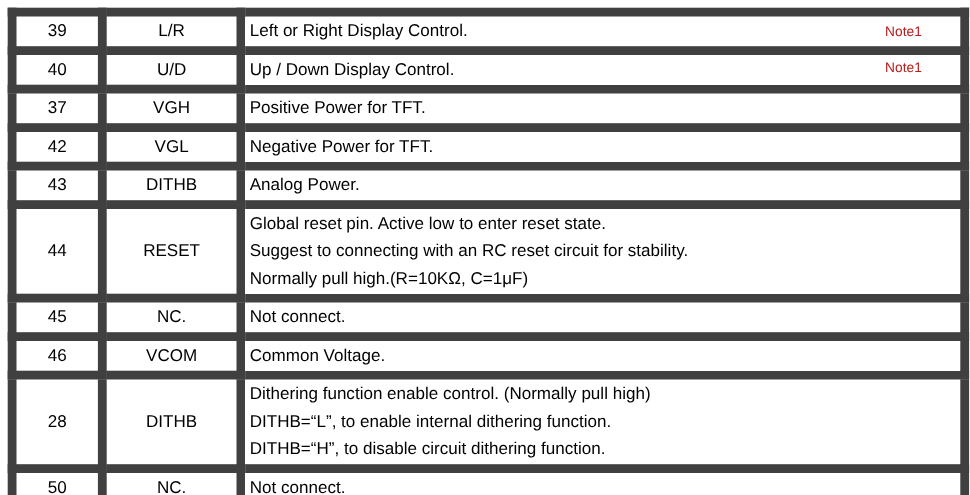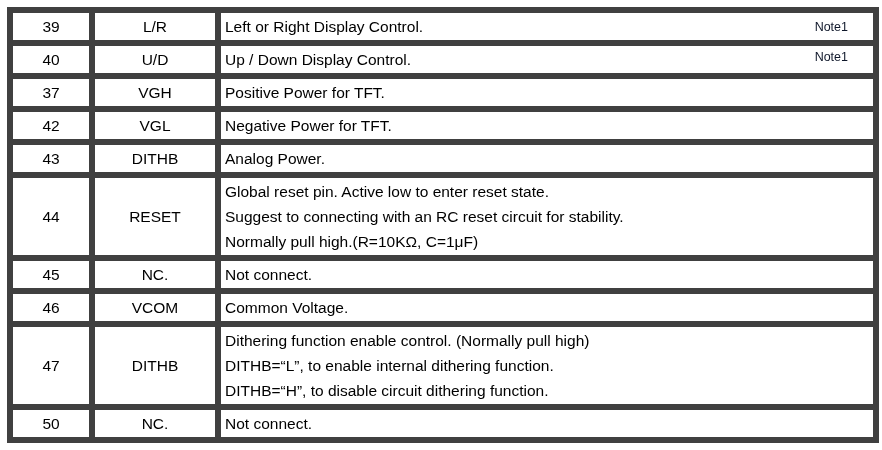--- a/index.html
+++ b/index.html
@@ -11,21 +11,21 @@
     overflow: hidden;
   }
   .pin-table {
     position: absolute;
     left: 7px; top: 7px;
     width: 866px;
     border-collapse: collapse;
     table-layout: fixed;
   }
   .pin-table td {
-    border: 6px solid #404040;
+    border: 8px solid #404040;
     font-size: 15.5px;
     color: #000000;
     vertical-align: middle;
     background: #ffffff;
   }
   col.c-no   { width: 82px; }
   col.c-name { width: 126px; }
   col.c-desc { width: 658px; }
   td.cell-no, td.cell-name {
     text-align: center;
@@ -37,24 +37,24 @@
     text-align: left;
     margin-top: 44px;
   }
   .desc-line {
     display: block;
     line-height: 25px;
     white-space: nowrap;
   }
   .note-label {
     position: absolute;
-    right: 25px;
+    right: 35px;
     font-size: 12.5px;
     line-height: 14px;
-    color: #0f172a;
+    color: #b91c1c;
   }
   .note-middle { top: 50%; transform: translateY(-50%); }
   .note-top    { top: 4px; }
 </style>
 </head>
 <body>
 
 <table class="pin-table">
   <colgroup>
     <col class="c-no">
@@ -116,21 +116,21 @@
         </td>
       </tr>
       <tr>
         <td class="cell-no">46</td>
         <td class="cell-name">VCOM</td>
         <td class="cell-desc">
           <span class="desc-line">Common Voltage.</span>
         </td>
       </tr>
       <tr>
-        <td class="cell-no">47</td>
+        <td class="cell-no">28</td>
         <td class="cell-name">DITHB</td>
         <td class="cell-desc">
           <span class="desc-line">Dithering function enable control. (Normally pull high)</span>
           <span class="desc-line">DITHB=“L”, to enable internal dithering function.</span>
           <span class="desc-line">DITHB=“H”, to disable circuit dithering function.</span>
         </td>
       </tr>
       <tr>
         <td class="cell-no">50</td>
         <td class="cell-name">NC.</td>

